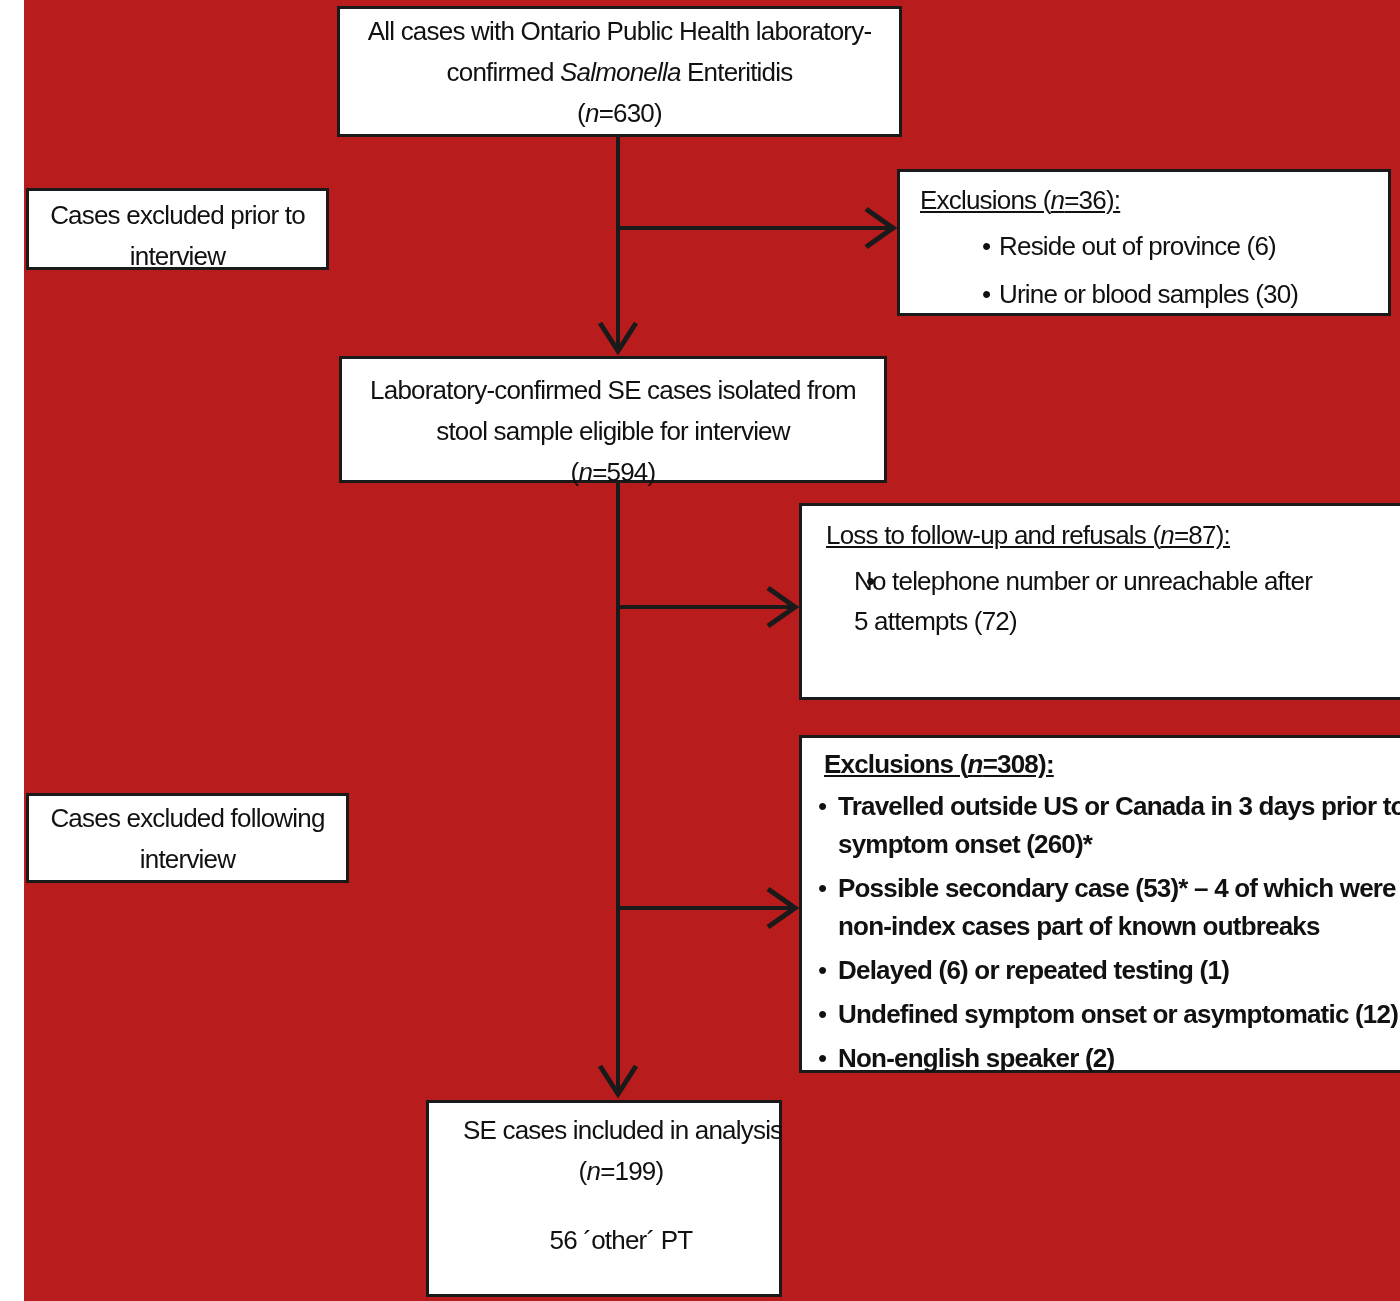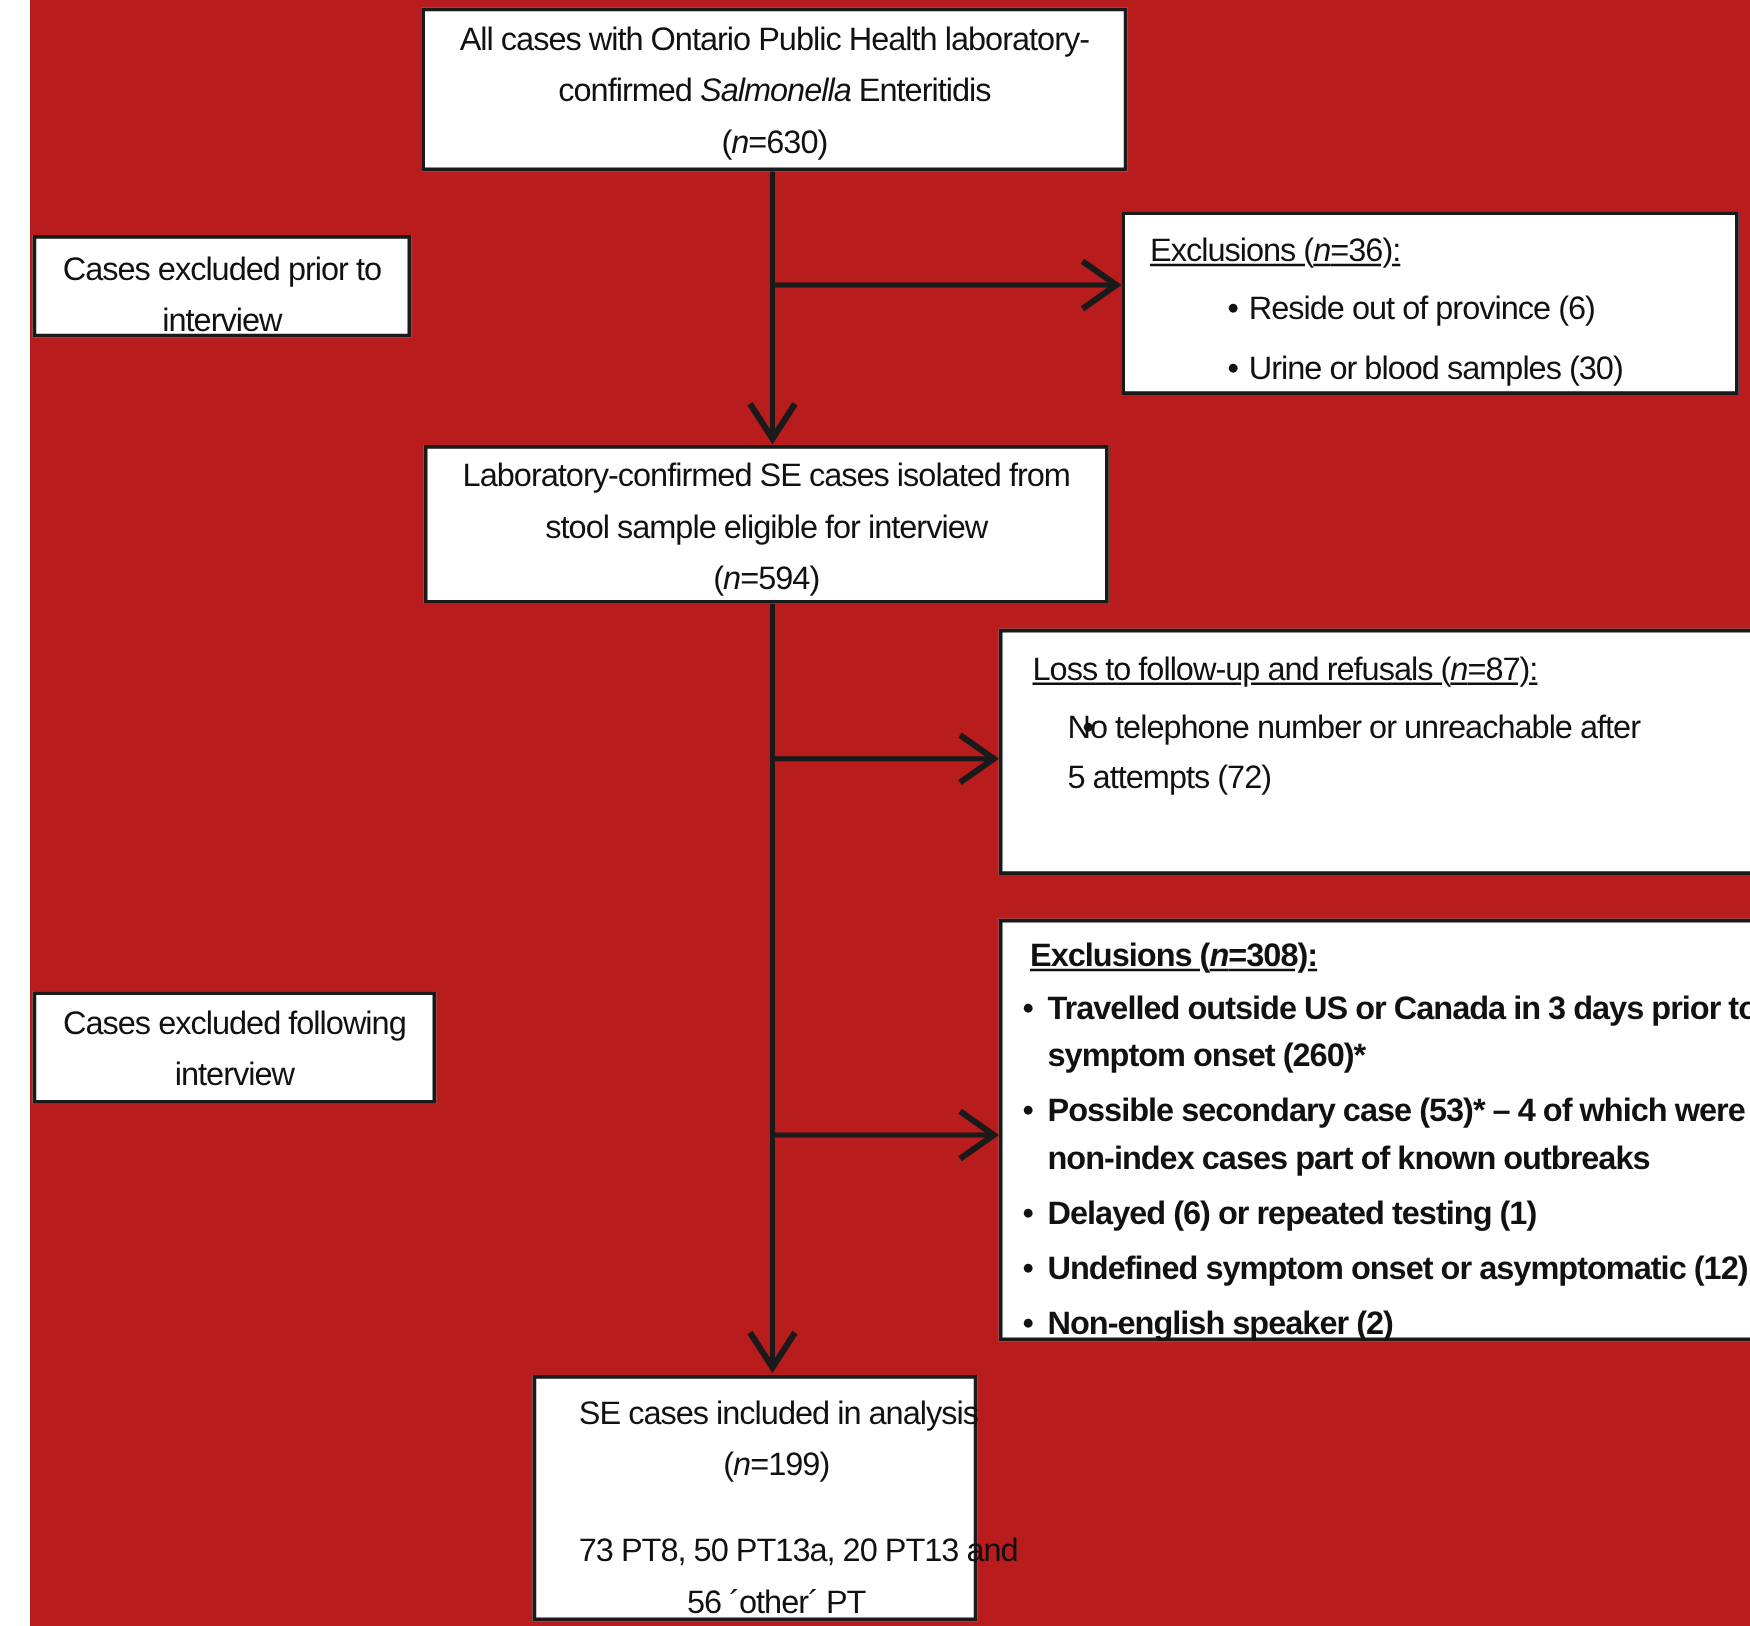--- a/index.html
+++ b/index.html
@@ -41,21 +41,21 @@
     position: absolute;
     top: 0;
     line-height: 40px;
   }
   .b-line { line-height: 40px; white-space: nowrap; }
 
   
   #top-box    { left: 313px; top: 6px;    width: 565px; height: 131px; padding-top: 2px; }
   #left-box-1 { left: 2px;   top: 188px;  width: 303px; height: 82px;  padding-top: 4px; }
   #excl1-box  { left: 873px; top: 169px;  width: 494px; height: 147px; padding: 8px 10px 0 20px; }
-  #mid-box    { left: 315px; top: 356px;  width: 548px; height: 127px; padding-top: 1px; }
+  #mid-box    { left: 315px; top: 356px;  width: 548px; height: 127px; padding-top: 11px; }
   #loss-box   { left: 775px; top: 503px;  width: 620px; height: 197px; padding: 9px 8px 0 0; }
   #left-box-2 { left: 2px;   top: 793px;  width: 323px; height: 90px;  padding-top: 2px; }
   #excl2-box  { left: 775px; top: 735px;  width: 620px; height: 338px; padding: 7px 6px 0 0; }
   #bottom-box { left: 402px; top: 1100px; width: 356px; height: 197px; padding-top: 7px; padding-left: 34px; }
 
   #excl1-box .heading { margin-left: 0; }
   #excl1-box ul.bullets li { padding-left: 79px; }
   #excl1-box ul.bullets li::before { left: 62px; }
 
   #loss-box .heading  { margin-left: 24px; }
@@ -155,17 +155,16 @@
       <li>
         <div class="b-line">Non-english speaker (2)</div>
       </li>
     </ul>
   </div>
 
   <div class="box center-text" id="bottom-box">
     <div class="line">SE cases included in analysis</div>
     <div class="line">(<i>n</i>=199)</div>
     <div class="spacer"></div>
-    <div class="line">73 PT8, 50 PT13a, 20 PT13 and</div>
     <div class="line">56 ´other´ PT</div>
   </div>
 
 </div>
 
 </body></html>

